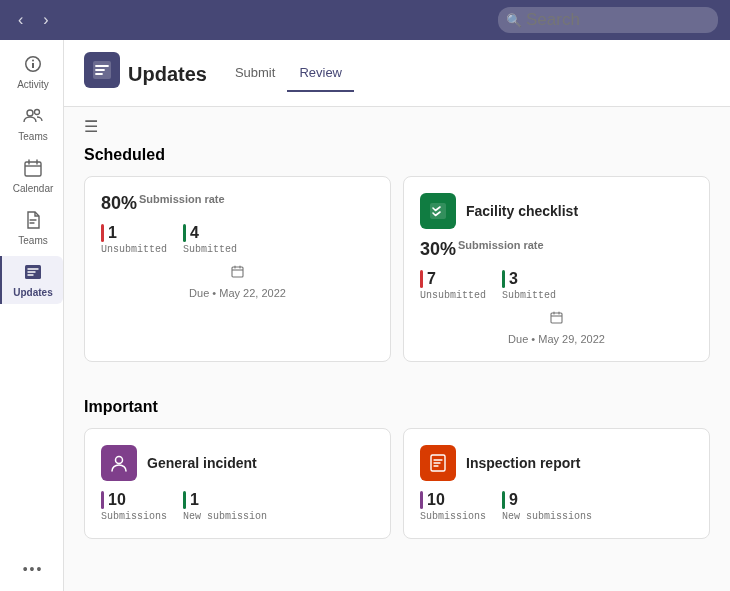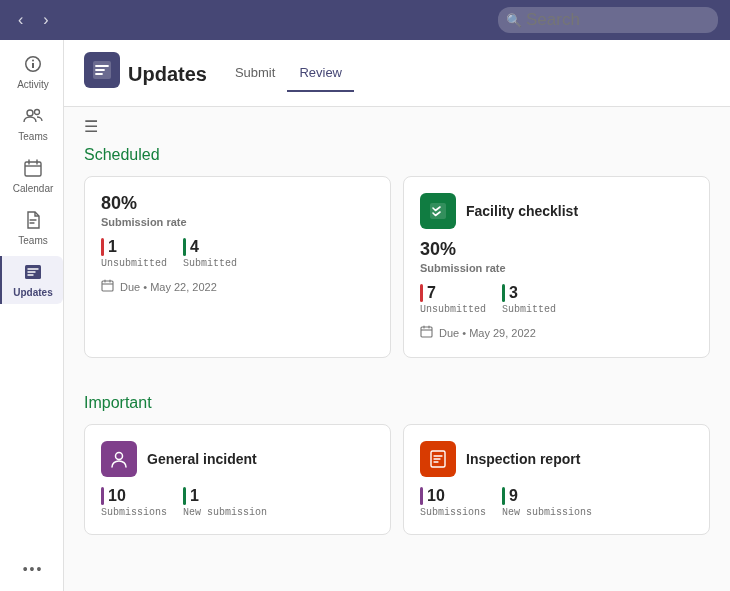--- a/index.html
+++ b/index.html
@@ -143,22 +143,22 @@
       padding: 10px 20px;
       background: #fafafa;
       flex-shrink: 0;
     }
     .hamburger { font-size: 16px; color: #616161; cursor: pointer; }
 
     
     .section { padding: 0 20px 16px 20px; overflow-y: auto; flex: 1; }
     .section-title {
       font-size: 16px;
-      font-weight: 400;
-      color: #15803d;
+      font-weight: 700;
+      color: #000000;
       margin-bottom: 12px;
     }
 
     
     .cards-grid {
       display: grid;
       grid-template-columns: 1fr 1fr;
       gap: 12px;
       margin-bottom: 20px;
     }
@@ -181,38 +181,38 @@
       display: flex;
       align-items: center;
       justify-content: center;
       color: #fff;
       font-size: 18px;
       flex-shrink: 0;
     }
     .card-title { font-size: 14px; font-weight: 600; color: #252525; }
 
     
-    .card-rate { display: flex; flex-direction: column; gap: 2px; }
+    .card-rate { display: flex; gap: 2px; }
     .rate-percent { font-size: 18px; font-weight: 700; color: #252525; }
     .rate-sub { font-size: 11px; color: #757575; font-weight: bold; }
 
     
     .stats-row { display: flex; gap: 16px; }
     .stat-item { display: flex; flex-direction: column; gap: 2px; }
     .stat-value-row { display: flex; align-items: center; gap: 4px; }
     .stat-bar {
       width: 3px;
       height: 18px;
       border-radius: 2px;
     }
     .stat-value { font-size: 16px; font-weight: 600; color: #252525; }
     .stat-label { font-size: 10px; color: #757575; font-family: Liberation Mono, monospace; }
 
     
-    .card-due { display: flex; align-items: center; gap: 6px; font-size: 11px; color: #757575; }
+    .card-due { display: flex; align-items: center; gap: 6px; font-size: 11px; color: #757575; flex-direction: column; }
     .due-icon { font-size: 13px; }
 
     
     .section-important { padding: 0 20px 16px 20px; }
 
     
     .bg-teal { background: #0e9b8a; }
     .bg-green { background: #107c41; }
     .bg-purple { background: #7f3f8b; }
     .bg-orange { background: #d83b01; }

